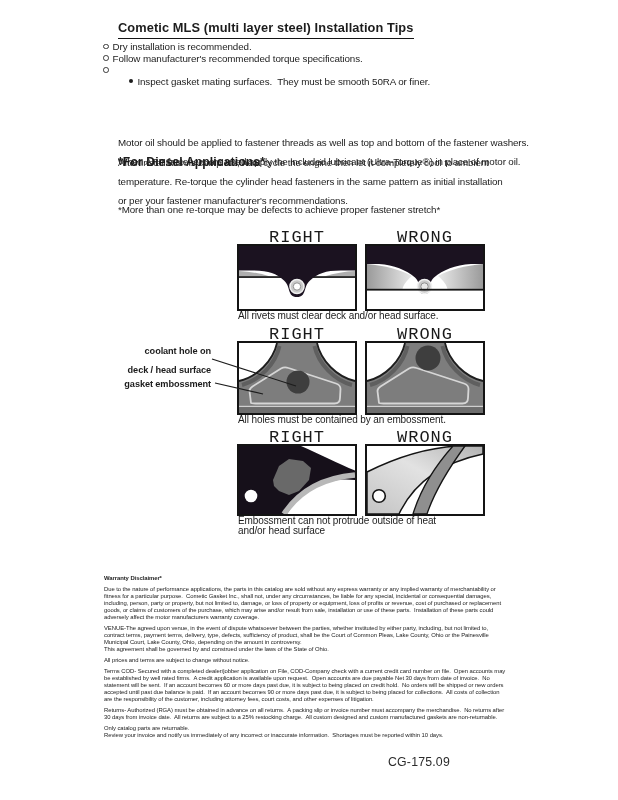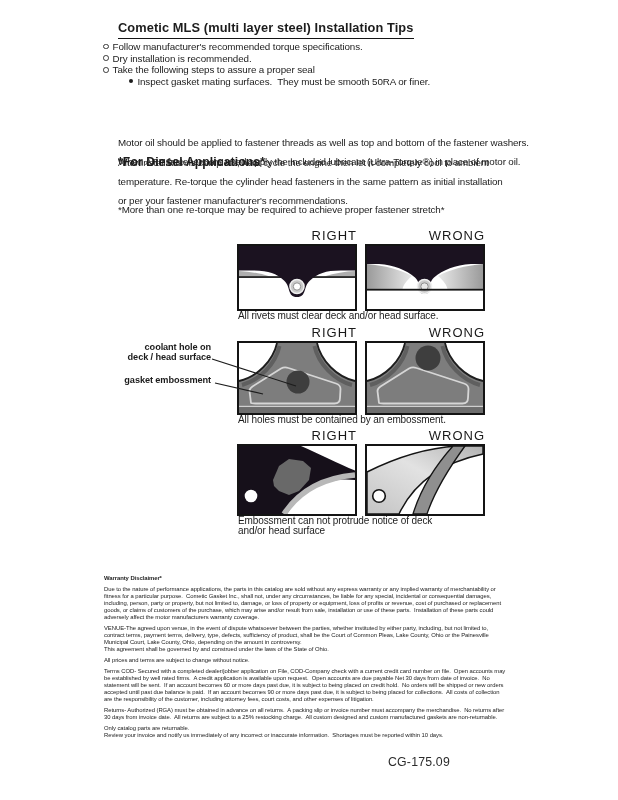--- a/index.html
+++ b/index.html
@@ -18,76 +18,75 @@
   #tips{left:103px;top:41px;}
   .tip-row{display:flex;align-items:flex-start;height:11.7px;font-size:9.8px;letter-spacing:-.1px;white-space:pre;}
   .tip-row.sub{margin-left:26px;}
   .b1{width:3.6px;height:3.6px;border:1px solid #3a3a3a;border-radius:50%;margin:2.8px 4px 0 0;flex:none;}
   .b2{width:4.4px;height:4.4px;background:#1c1c1c;border-radius:50%;margin:2.8px 4px 0 0;flex:none;}
 
   #diesel-heading{left:118px;top:113px;font-size:12.2px;font-weight:700;letter-spacing:.1px;margin-top:42px;}
   .para{left:118px;font-size:9.8px;line-height:19px;letter-spacing:-.12px;}
   #p1{top:133px;} #p2{top:153px;} #p3{top:200px;}
 
-  .fig-label{font-size:13px;letter-spacing:1px;width:120px;text-align:right;color:#191919;}
+  .fig-label{font-size:17px;letter-spacing:1px;width:120px;text-align:center;color:#191919;font-family:Liberation Mono, monospace;}
   #l1r{left:237px;top:228px;} #l1w{left:365px;top:228px;}
   #l2r{left:237px;top:325px;} #l2w{left:365px;top:325px;}
   #l3r{left:237px;top:428px;} #l3w{left:365px;top:428px;}
 
   .panel svg{display:block;}
   #f1r{left:237px;top:244px;} #f1w{left:365px;top:244px;}
   #f2r{left:237px;top:341px;} #f2w{left:365px;top:341px;}
   #f3r{left:237px;top:444px;} #f3w{left:365px;top:444px;}
 
   .caption{font-size:10px;font-weight:400;letter-spacing:-.1px;line-height:10.4px;white-space:pre;}
   #cap1{left:238px;top:311px;} #cap2{left:238px;top:415px;} #cap3{left:238px;top:516px;}
 
-  .ann{left:93px;width:118px;font-size:9.2px;font-weight:700;text-align:right;line-height:10px;letter-spacing:-.1px;white-space:pre;}
+  .ann{left:93px;width:118px;font-size:9.2px;font-weight:700;text-align:right;line-height:19px;letter-spacing:-.1px;white-space:pre;}
   #ann1{top:342px;} #ann2{top:375px;}
   #ptr{left:93px;top:336px;pointer-events:none;}
 
   #legal{left:104px;top:575px;width:414px;height:172px;font-size:5.9px;line-height:7.05px;letter-spacing:-.06px;overflow:hidden;}
   #legal .lp{margin:0 0 3.9px 0;white-space:pre;}
   #legal-heading{font-weight:700;margin:0 0 4px 0;}
 
   #doc-code{left:388px;top:755px;font-size:12.3px;color:#2b2b2b;letter-spacing:.2px;}
 </style>
 </head>
 <body>
 
 <div class="abs" style="left:118px;top:18px;">
   <span id="title" style="position:static;">Cometic MLS (multi layer steel) Installation Tips</span>
 </div>
 
 <div id="tips" class="abs">
   <div class="tip-row">
     <span class="b1"></span>
-    <span>Follow manufacturer's recommended torque specifications.</span>
+    <span>Dry installation is recommended.</span>
   </div>
   <div class="tip-row">
     <span class="b1"></span>
-    <span>Dry installation is recommended.</span>
+    <span>Follow manufacturer's recommended torque specifications.</span>
   </div>
   <div class="tip-row">
     <span class="b1"></span>
-    <span>Take the following steps to assure a proper seal</span>
   </div>
   <div class="tip-row sub">
     <span class="b2"></span>
     <span>Inspect gasket mating surfaces.  They must be smooth 50RA or finer.</span>
   </div>
 </div>
 
 <div id="diesel-heading" class="abs">*For Diesel Applications*</div>
 <div id="p1" class="abs para pre">Motor oil should be applied to fastener threads as well as top and bottom of the fastener washers.
 When ARP fasteners are used apply the included lubricant (Ultra-Torque®) in place of motor oil.</div>
 <div id="p2" class="abs para pre">After Installation is complete, heat cycle the engine then let it completely cool to ambient
 temperature. Re-torque the cylinder head fasteners in the same pattern as initial installation
 or per your fastener manufacturer's recommendations.</div>
-<div id="p3" class="abs para pre">*More than one re-torque may be required to achieve proper fastener stretch*</div>
+<div id="p3" class="abs para pre">*More than one re-torque may be defects to achieve proper fastener stretch*</div>
 
 <div id="l1r" class="abs fig-label">RIGHT</div>
 <div id="l1w" class="abs fig-label">WRONG</div>
 
 <div id="f1r" class="abs panel">
   <svg width="120" height="67" viewBox="0 0 120 67">
     <rect x="0" y="0" width="120" height="67" fill="#ffffff"></rect>
     <path d="M2,27 C12,27.5 22,29 33,32.5 L2,32.5 Z" fill="#aeaeae"></path>
     <path d="M118,27 C108,27.5 98,29 87,32.5 L118,32.5 Z" fill="#aeaeae"></path>
     <rect x="2" y="32.2" width="116" height="1.7" fill="#141414"></rect>
@@ -188,21 +187,21 @@
           <stop offset="1" stop-color="#b2b2b2"></stop>
       </linearGradient>
     </defs>
     <rect x="0" y="0" width="120" height="72" fill="#ffffff"></rect>
     <path d="M2,28 C30,14 60,4 92,2 L118,2 L118,10 C80,18 50,36 34,70 L2,70 Z" fill="url(#g3)" stroke="#141414" stroke-width="1.5"></path>
     <path d="M88,2 C70,22 56,44 48,70 L62,70 C70,46 84,24 100,2 Z" fill="#8f8f8f" stroke="#141414" stroke-width="1.3"></path>
     <circle cx="14" cy="52" r="6.3" fill="#ffffff" stroke="#141414" stroke-width="1.6"></circle>
     <rect x="1" y="1" width="118" height="70" fill="none" stroke="#141414" stroke-width="2"></rect>
   </svg>
 </div>
-<div id="cap3" class="abs caption">Embossment can not protrude notice of deck
+<div id="cap3" class="abs caption">Embossment can not protrude outside of heat
 and/or head surface</div>
 
 <div id="legal" class="abs">
   <div id="legal-heading">Warranty Disclaimer*</div>
   <div class="lp">Due to the nature of performance applications, the parts in this catalog are sold without any express warranty or any implied warranty of merchantability or
 fitness for a particular purpose.  Cometic Gasket Inc., shall not, under any circumstances, be liable for any special, incidental or consequential damages,
 including, person, party or property, but not limited to, damage, or loss of property or equipment, loss of profits or revenue, cost of purchased or replacement
 goods, or claims of customers of the purchase, which may arise and/or result from sale, installation or use of these parts.  Installation of these parts could
 adversely affect the motor manufacturers warranty coverage.</div>
   <div class="lp">VENUE-The agreed upon venue, in the event of dispute whatsoever between the parties, whether instituted by either party, including, but not limited to,

